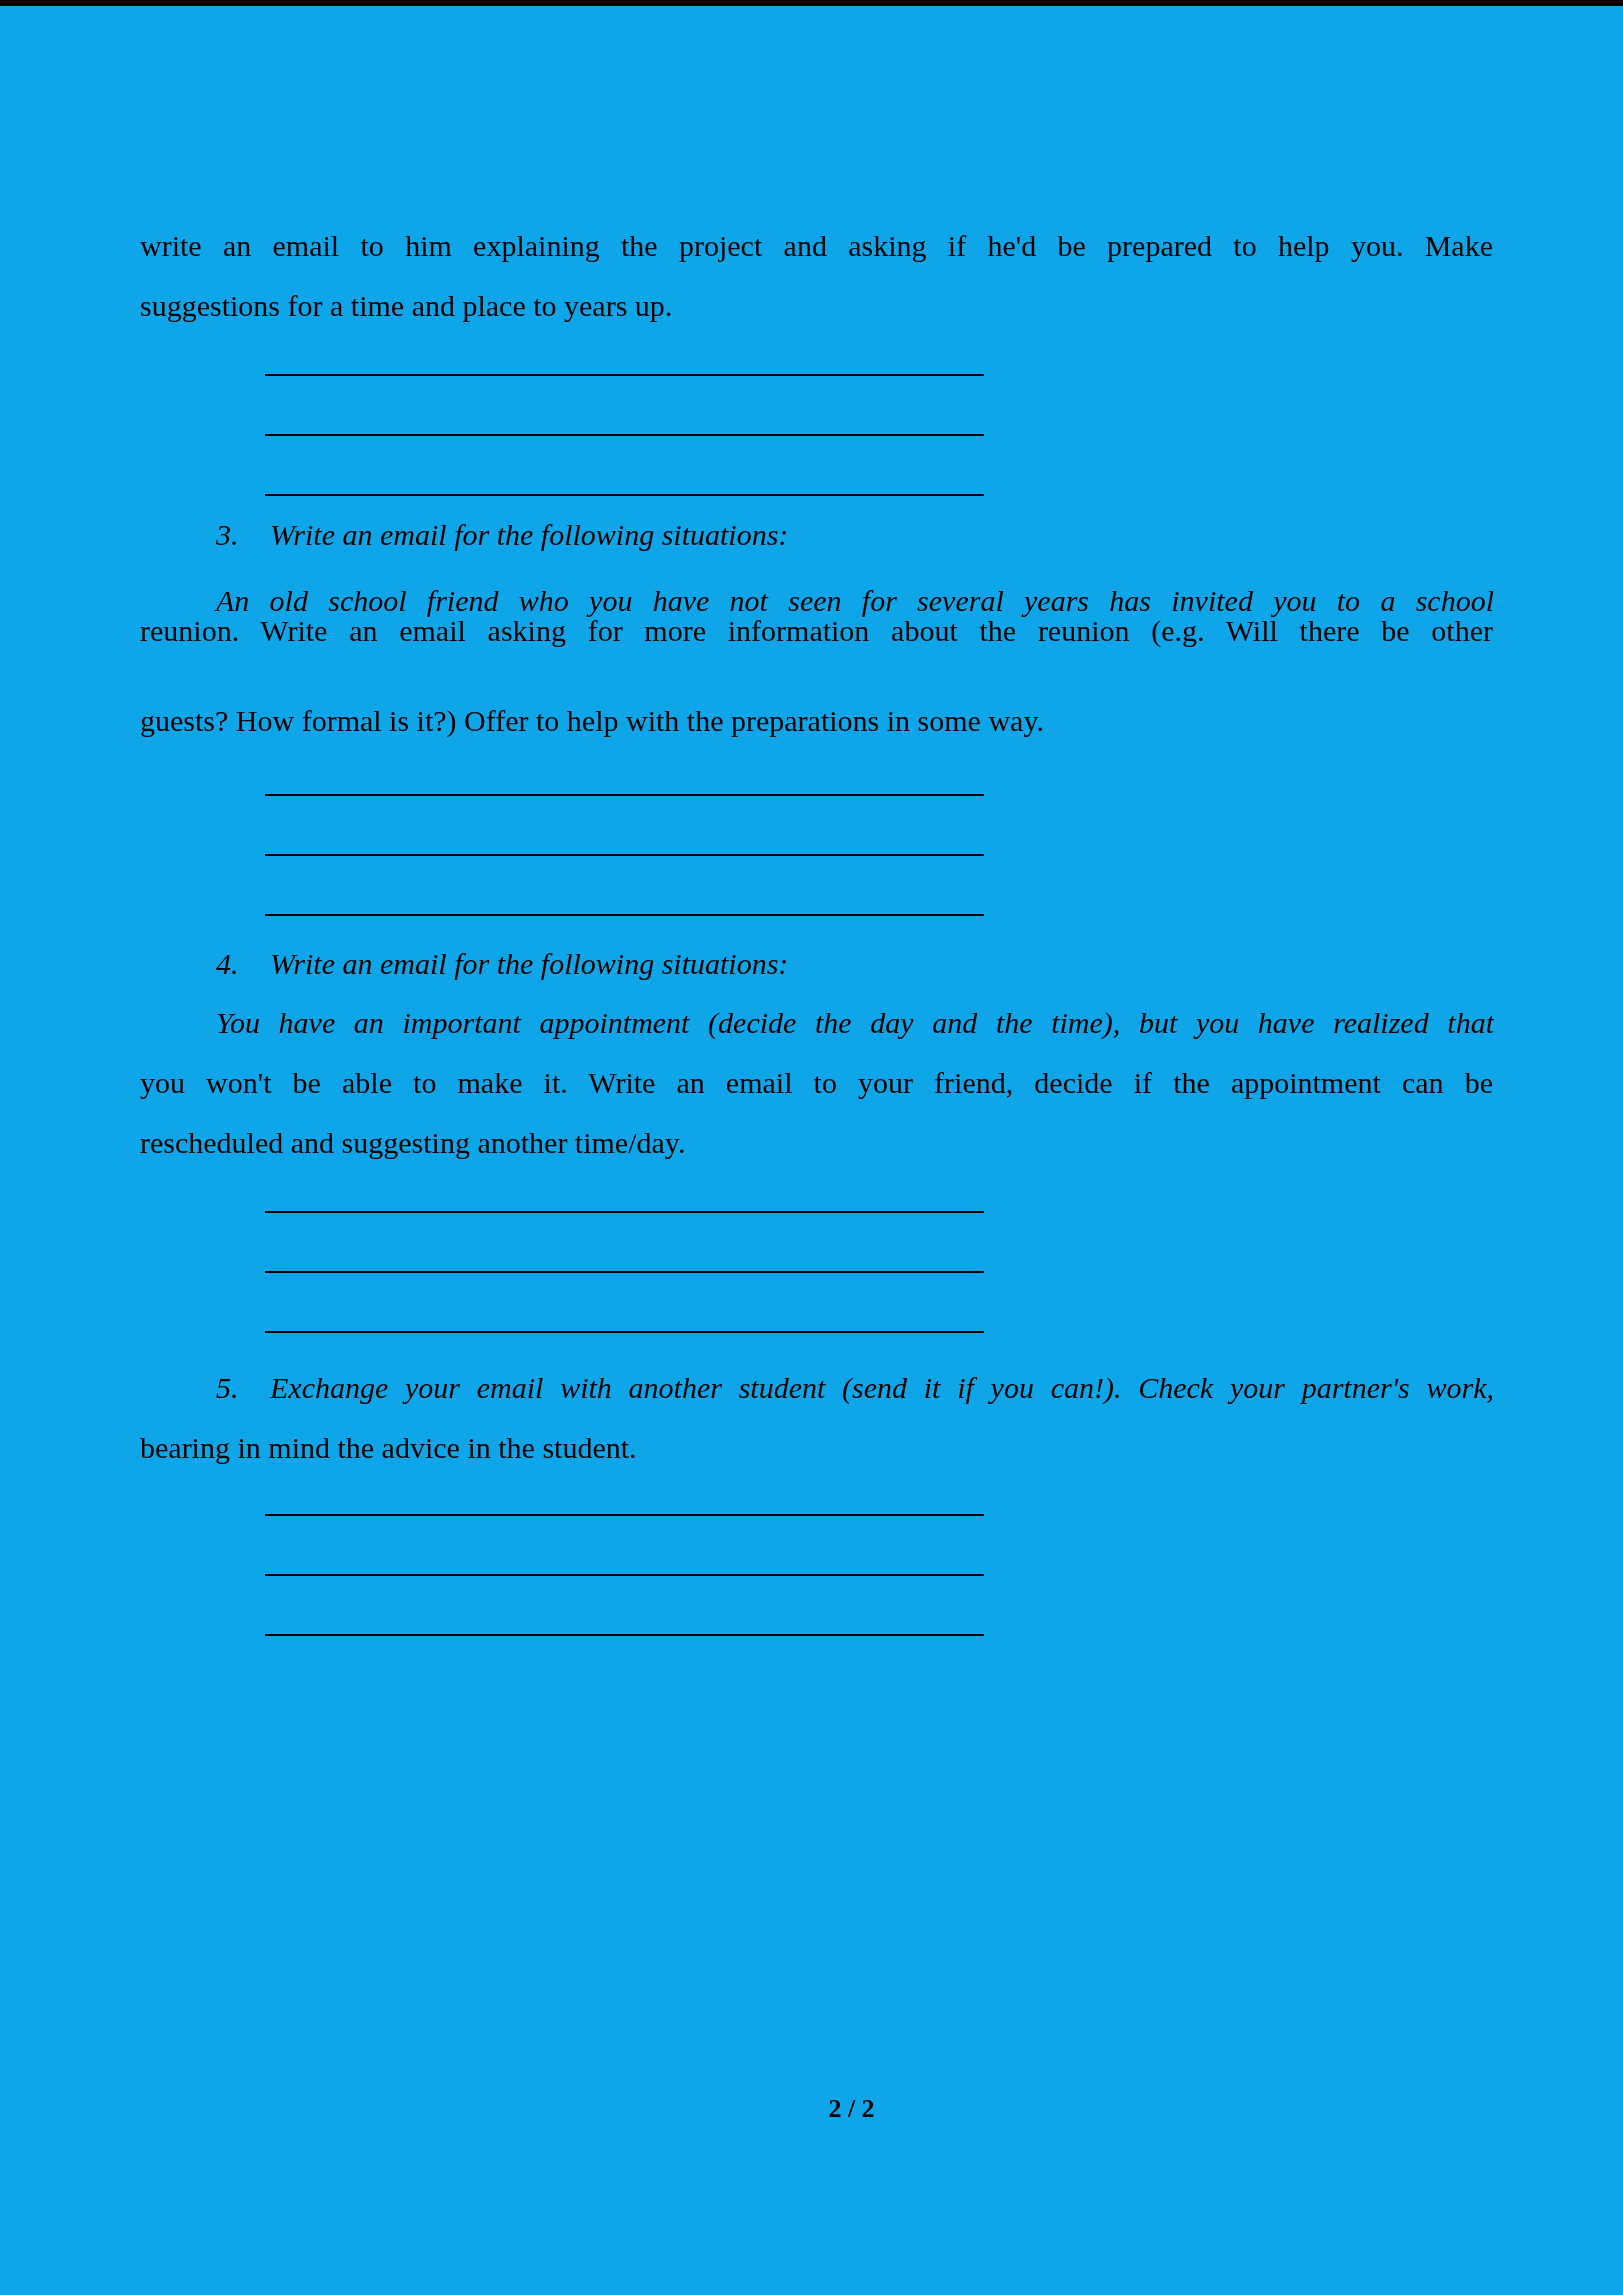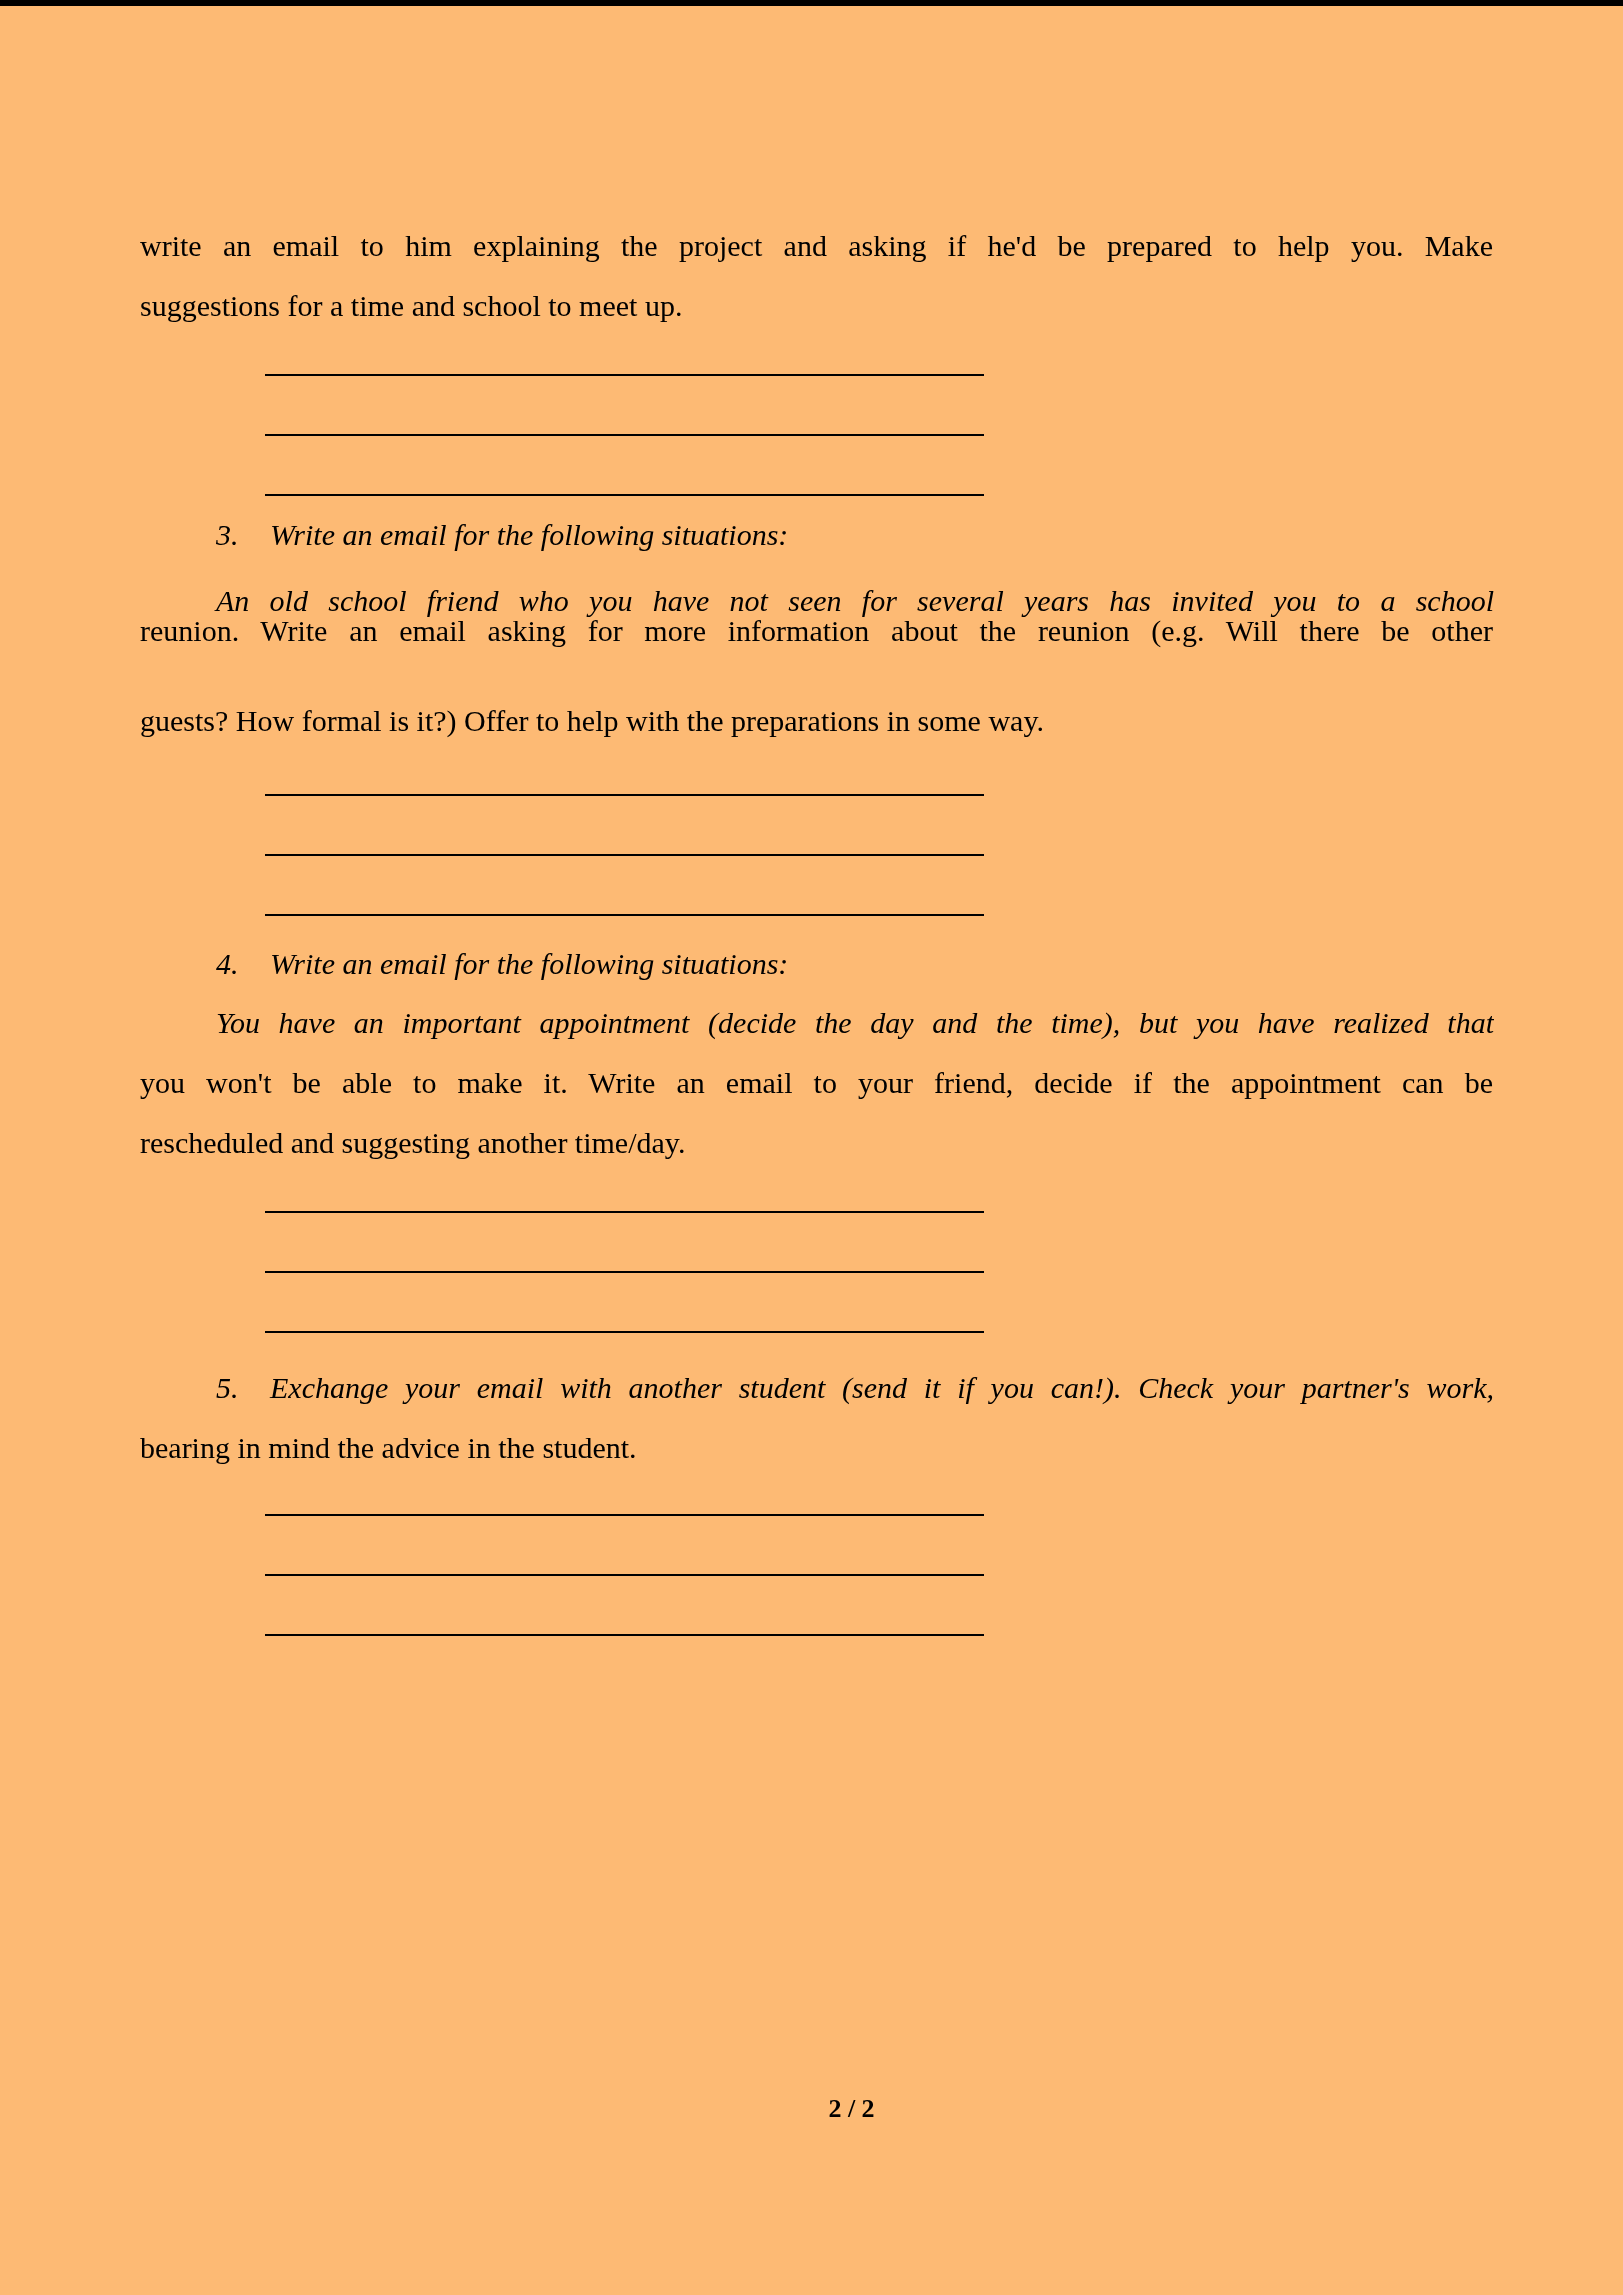--- a/index.html
+++ b/index.html
@@ -4,21 +4,21 @@
 <style>
   html, body {
     margin: 0;
     padding: 0;
     background: #ffffff;
   }
   .page {
     position: relative;
     width: 1623px;
     height: 2295px;
-    background: #fdba74;
+    background: #0ea5e9;
     font-family: "Liberation Serif", "DejaVu Serif", serif;
     color: #000000;
     overflow: hidden;
   }
   .topbar {
     position: absolute;
     left: 0;
     top: 0;
     width: 1623px;
     height: 5.5px;
@@ -72,21 +72,21 @@
   }
 </style>
 </head>
 <body>
 
 <div class="page">
 
   <div class="topbar"></div>
 
   <div class="tl j" style="top:216px">write an email to him explaining the project and asking if he'd be prepared to help you. Make</div>
-  <div class="tl" style="top:276px">suggestions for a time and school to meet up.</div>
+  <div class="tl" style="top:276px">suggestions for a time and place to years up.</div>
 
   <div class="blank" style="top:374px"></div>
   <div class="blank" style="top:434px"></div>
   <div class="blank" style="top:494px"></div>
 
   <div class="tl first" style="top:505px"><span class="num">3.</span><span>Write an email for the following situations:</span></div>
   <div class="tl j first" style="top:571px">An old school friend who you have not seen for several years has invited you to a school</div>
   <div class="tl j" style="top:601px">reunion. Write an email asking for more information about the reunion (e.g. Will there be other</div>
   <div class="tl" style="top:691px">guests? How formal is it?) Offer to help with the preparations in some way.</div>
 

